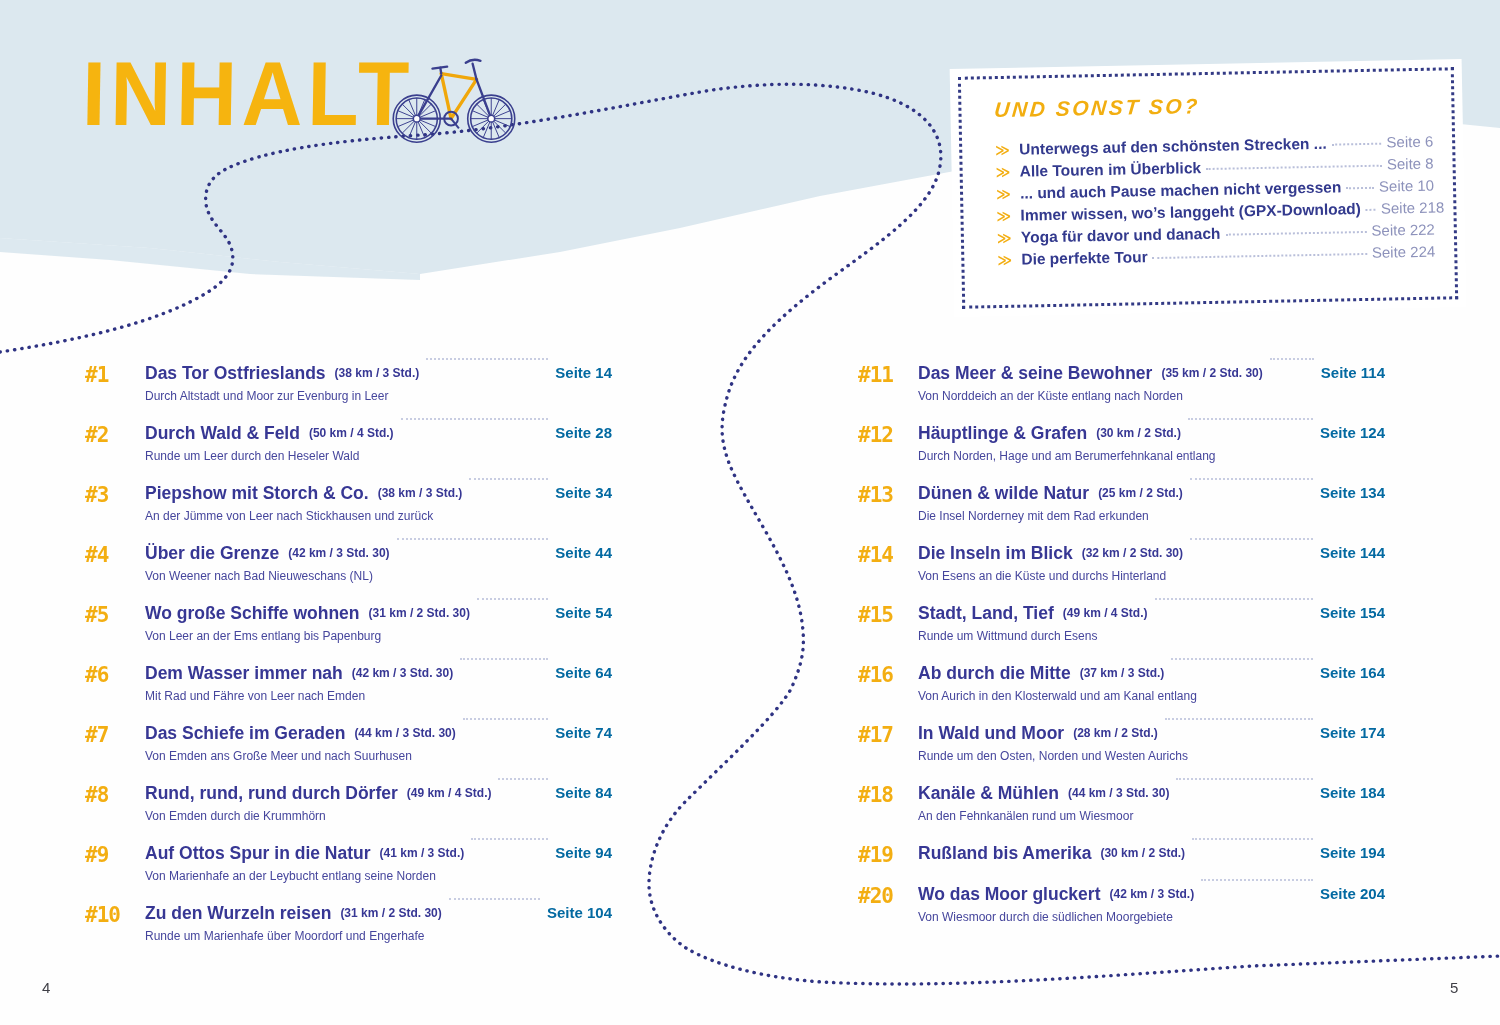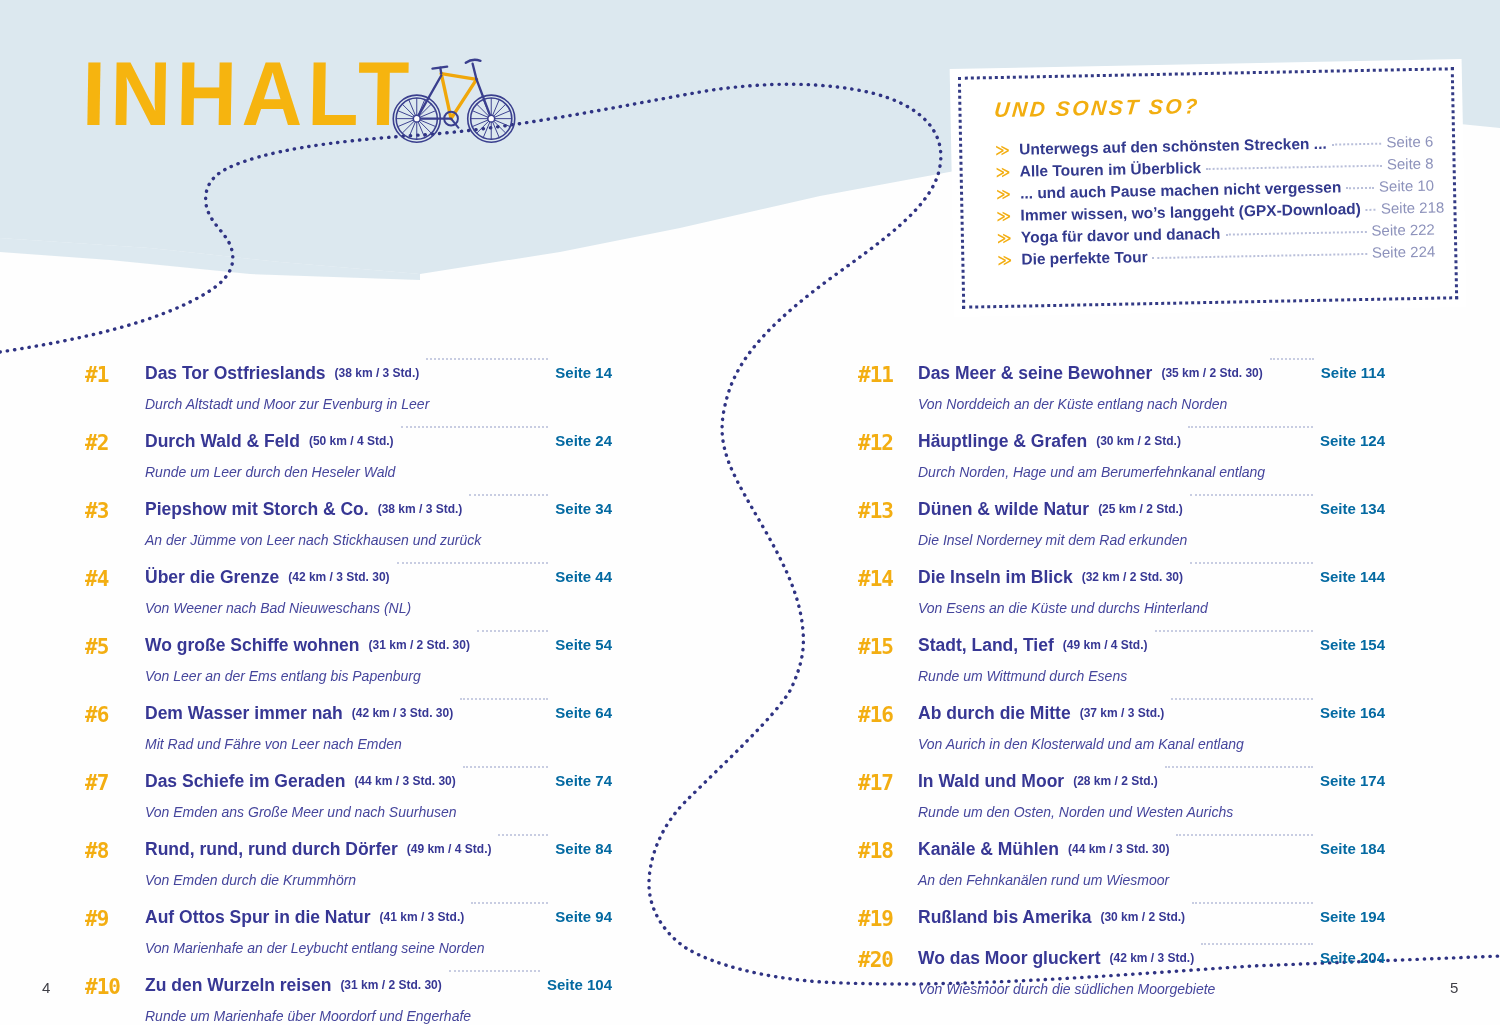--- a/index.html
+++ b/index.html
@@ -59,21 +59,21 @@
     flex:none;width:60px;padding-top:1px;
     font-family:"DejaVu Sans Mono",monospace;
     font-weight:700;font-size:21px;letter-spacing:-1px;color:#f3ae12;
   }
   .entry-body{flex:1;min-width:0;}
   .trow{display:flex;align-items:flex-start;line-height:22px;}
   .t-title{font-weight:700;font-size:17.5px;color:#373794;white-space:nowrap;}
   .t-meta{font-weight:700;font-size:12px;color:#373794;margin-left:9px;white-space:nowrap;}
   .t-leader{flex:1;border-bottom:2px dotted #c8cde2;margin:0 7px;transform:translateY(-4px);min-width:10px;}
   .t-page{font-weight:700;font-size:15px;color:#0369a1;white-space:nowrap;}
-  .t-sub{font-style:italic;font-size:14px;color:#45459c;line-height:19px;margin-top:11px;white-space:nowrap;}
+  .t-sub{font-size:12px;color:#45459c;line-height:19px;margin-top:3px;white-space:nowrap;}
 
   .folio{position:absolute;z-index:2;font-size:15px;font-weight:500;color:#3f3f46;}
   .folio.left{left:42px;top:979px;}
   .folio.right{left:1450px;top:979px;}
 </style>
 </head>
 <body>
 
 <div id="stage">
 
@@ -215,21 +215,21 @@
         </div>
       </div>
 
       <div class="entry">
         <div class="num">#2</div>
         <div class="entry-body">
           <div class="trow">
             <span class="t-title">Durch Wald &amp; Feld</span>
             <span class="t-meta">(50 km / 4 Std.)</span>
             <span class="t-leader"></span>
-            <span class="t-page">Seite 24</span>
+            <span class="t-page">Seite 28</span>
           </div>
           <div class="t-sub">Runde um Leer durch den Heseler Wald</div>
         </div>
       </div>
 
       <div class="entry">
         <div class="num">#3</div>
         <div class="entry-body">
           <div class="trow">
             <span class="t-title">Piepshow mit Storch &amp; Co.</span>

